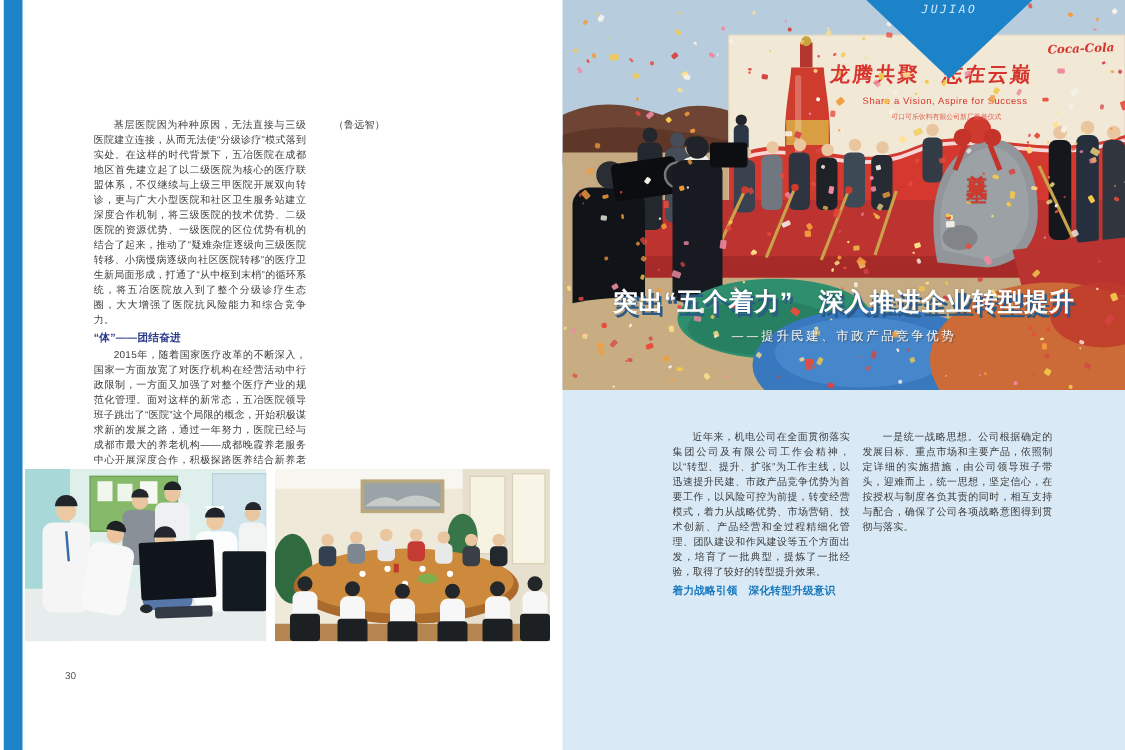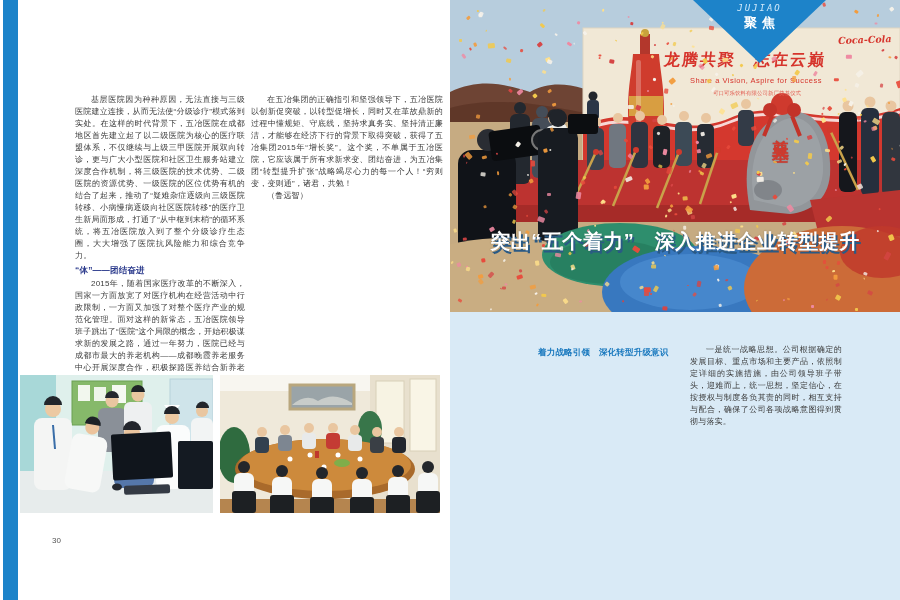--- a/index.html
+++ b/index.html
@@ -64,21 +64,20 @@
   <div>
     <div class="edge-bar"></div>
 
     <div class="lcol col1L">
       <p>基层医院因为种种原因，无法直接与三级医院建立连接，从而无法使“分级诊疗”模式落到实处。在这样的时代背景下，五冶医院在成都地区首先建立起了以二级医院为核心的医疗联盟体系，不仅继续与上级三甲医院开展双向转诊，更与广大小型医院和社区卫生服务站建立深度合作机制，将三级医院的技术优势、二级医院的资源优势、一级医院的区位优势有机的结合了起来，推动了“疑难杂症逐级向三级医院转移、小病慢病逐级向社区医院转移”的医疗卫生新局面形成，打通了“从中枢到末梢”的循环系统，将五冶医院放入到了整个分级诊疗生态圈，大大增强了医院抗风险能力和综合竞争力。</p>
       <div class="head-navy">“体”——团结奋进</div>
       <p>2015年，随着国家医疗改革的不断深入，国家一方面放宽了对医疗机构在经营活动中行政限制，一方面又加强了对整个医疗产业的规范化管理。面对这样的新常态，五冶医院领导班子跳出了“医院”这个局限的概念，开始积极谋求新的发展之路，通过一年努力，医院已经与成都市最大的养老机构——成都晚霞养老服务中心开展深度合作，积极探路医养结合新养老模式，目前已</p>
     </div>
 
     <div class="lcol col2L">
-      <p>在五冶集团的正确指引和坚强领导下，五冶医院以创新促突破，以转型促增长，同时又在革故鼎新的过程中懂规矩、守底线，坚持求真务实、坚持清正廉洁，才能够在经济下行的背景下取得突破，获得了五冶集团2015年“增长奖”。这个奖，不单属于五冶医院，它应该属于所有求新求变、团结奋进，为五冶集团“转型提升扩张”战略竭尽心力的每一个人！“穷则变，变则通”，诸君，共勉！</p>
       <p class="byline">（鲁远智）</p>
     </div>
 
     <svg class="lphoto" style="left:20px" width="193" height="138" viewBox="0 0 193 138">
       <rect width="193" height="138" fill="#dff0ec"></rect>
       <rect width="36" height="138" fill="#a8d8d8"></rect>
       <rect x="52" y="6" width="70" height="44" fill="#86b96a" stroke="#6aa052"></rect>
       <rect x="58" y="10" width="12" height="16" fill="#f2f7ee"></rect>
         <rect x="74" y="12" width="12" height="14" fill="#eef5ea"></rect>
       <rect x="92" y="10" width="14" height="18" fill="#f5f9f1"></rect>
@@ -614,27 +613,28 @@
           <i style="left: 258.7px; top: 18.1px; width: 4.4px; height: 3.3px; background: rgb(246, 242, 234); transform: rotate(35deg); opacity: 0.83;"></i>
           <i style="left: 289.8px; top: 63.6px; width: 3.2px; height: 2.9px; background: rgb(242, 201, 76); transform: rotate(56deg); opacity: 0.96;"></i>
           <i style="left: 337px; top: 240.8px; width: 3.1px; height: 4.6px; background: rgb(239, 138, 162); transform: rotate(113deg); opacity: 0.78;"></i>
           <i style="left: 98.1px; top: 58.8px; width: 3.5px; height: 5.1px; background: rgb(246, 242, 234); transform: rotate(110deg); opacity: 0.89;"></i>
           <i style="left: 308px; top: 2.1px; width: 4.9px; height: 7.5px; background: rgb(255, 224, 138); transform: rotate(102deg); opacity: 0.95;"></i>
         </div>
     </div>
 
     <div class="tab">
       <div class="tab-py">JUJIAO</div>
-      <div class="tab-cn">聚焦</div>
     </div>
 
     <h1 class="headline">突出“五个着力”　深入推进企业转型提升</h1>
+    <div class="subtitle">——提升民建、市政产品竞争优势</div>
 
     <div class="blue-panel">
       <div class="rcol col1R">
+        <p>近年来，机电公司在全面贯彻落实集团公司及有限公司工作会精神，以“转型、提升、扩张”为工作主线，以迅速提升民建、市政产品竞争优势为首要工作，以风险可控为前提，转变经营模式，着力从战略优势、市场营销、技术创新、产品经营和全过程精细化管理、团队建设和作风建设等五个方面出发，培育了一批典型，提炼了一批经验，取得了较好的转型提升效果。</p>
         <div class="head-azure">着力战略引领　深化转型升级意识</div>
       </div>
       <div class="rcol col2R">
         <p>一是统一战略思想。公司根据确定的发展目标、重点市场和主要产品，依照制定详细的实施措施，由公司领导班子带头，迎难而上，统一思想，坚定信心，在按授权与制度各负其责的同时，相互支持与配合，确保了公司各项战略意图得到贯彻与落实。</p>
       </div>
     </div>
   </div>
 </div>
 
 </body></html>

